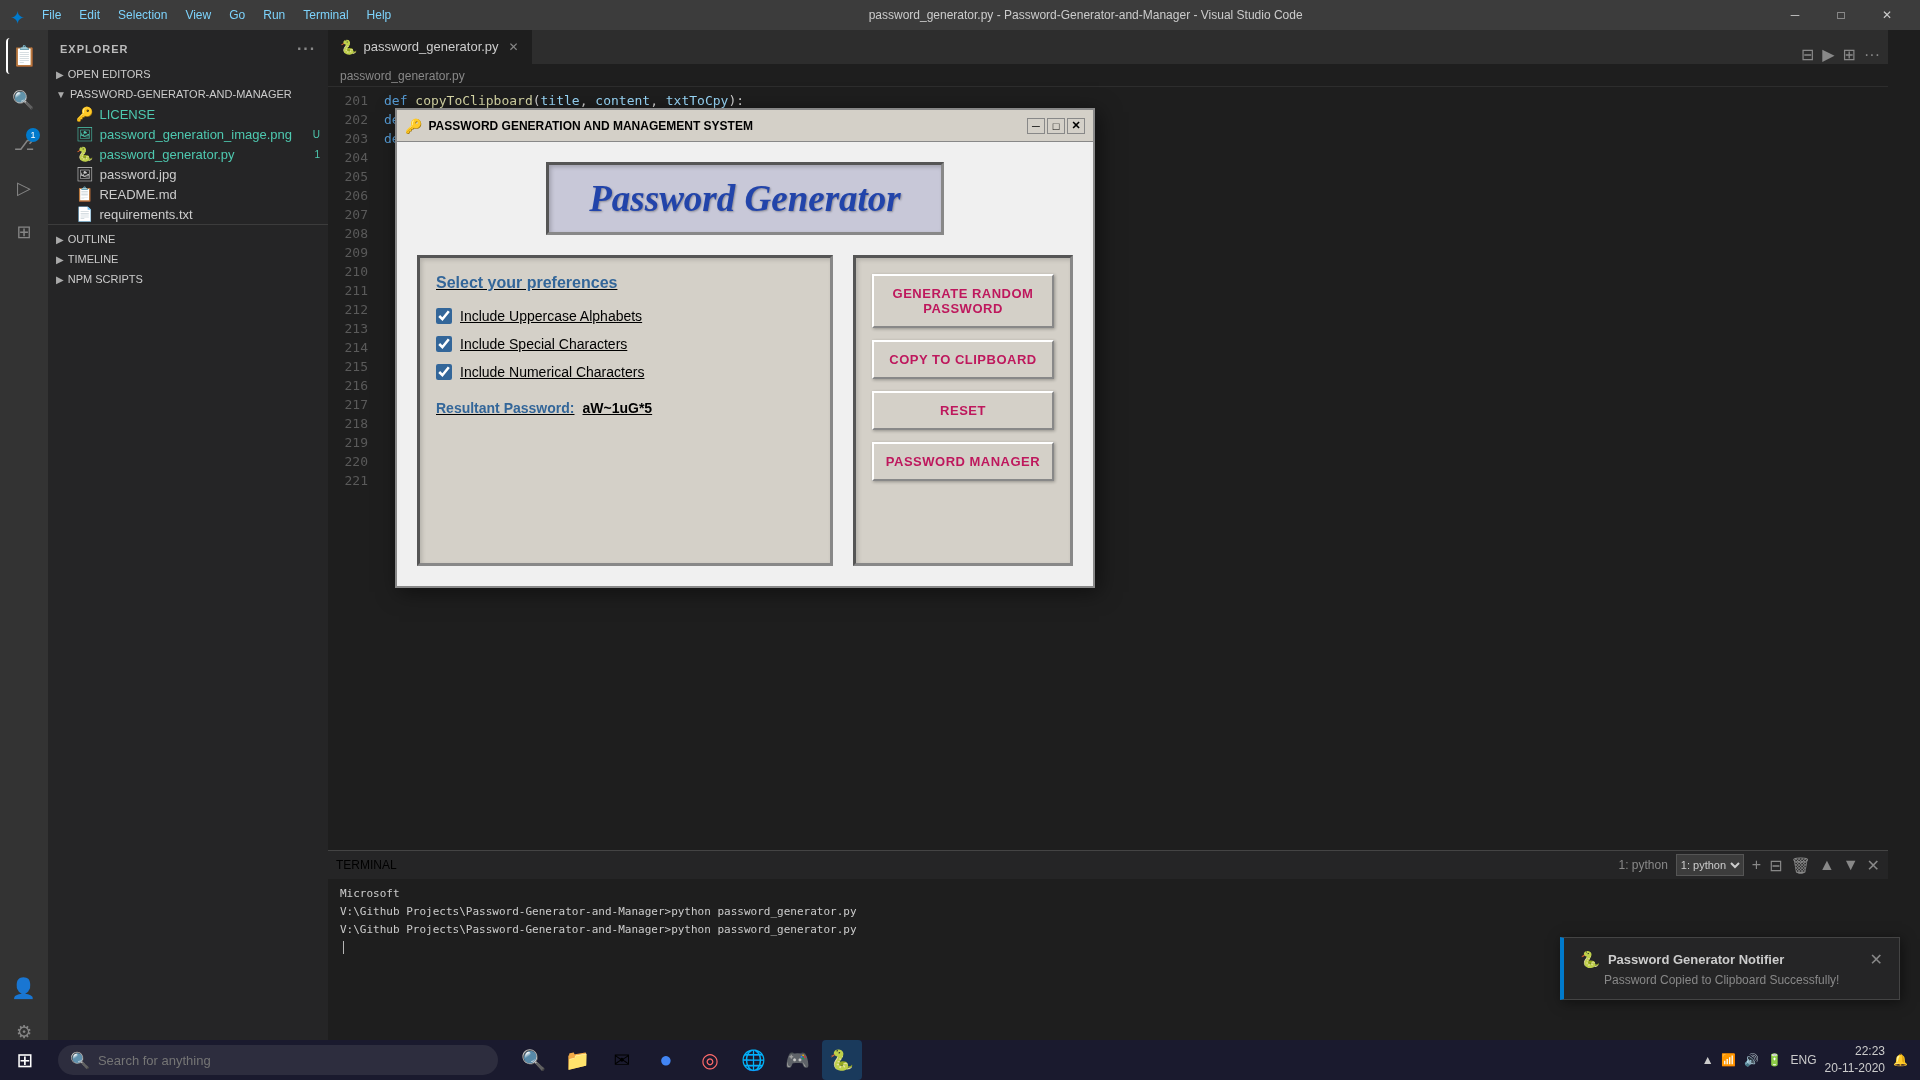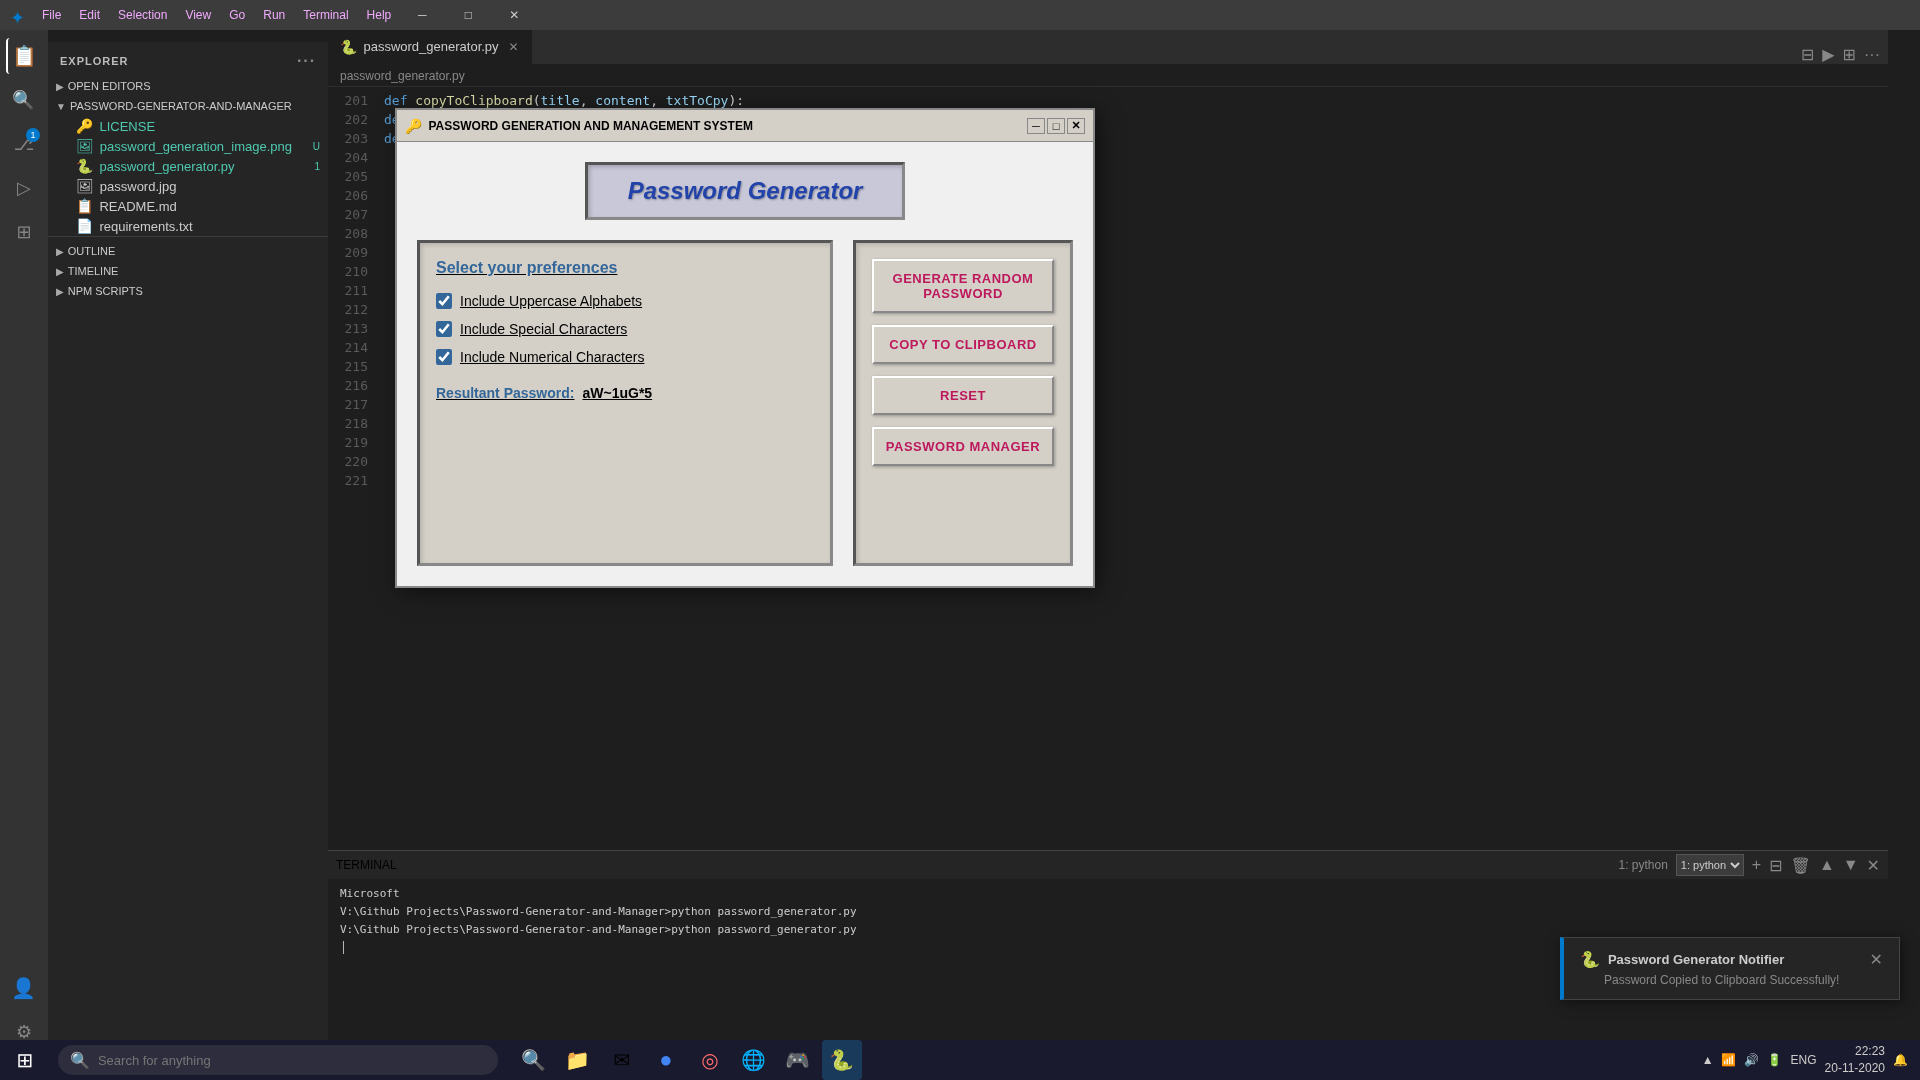--- a/index.html
+++ b/index.html
@@ -37,21 +37,21 @@
       width: 16px; height: 16px;
       background: #007acc;
       border-radius: 2px;
       margin-right: 8px;
       flex-shrink: 0;
     }
     .titlebar-menu {
       display: flex;
       gap: 2px;
       font-size: 12px;
-      color: #f0abfc;
+      color: #7dd3fc;
     }
     .titlebar-menu span {
       padding: 2px 8px;
       cursor: pointer;
     }
     .titlebar-center {
       flex: 1;
       text-align: center;
       font-size: 12px;
       color: #cccccc;
@@ -99,21 +99,21 @@
       border-radius: 8px;
       padding: 0 3px;
       min-width: 14px;
       text-align: center;
       line-height: 14px;
     }
 
     
     .sidebar {
       position: absolute;
-      top: 42px; left: 48px;
+      top: 30px; left: 48px;
       width: 280px;
       height: 1020px;
       background: #252526;
       z-index: 40;
       overflow-y: auto;
     }
     .sidebar-title {
       font-size: 11px;
       color: #bbbbbb;
       padding: 10px 12px 6px 12px;
@@ -375,25 +375,26 @@
     .pg-title-widget {
       background: #c8c8d8;
       border: 3px solid #888;
       border-top-color: #555;
       border-left-color: #555;
       padding: 12px 40px;
       margin-bottom: 20px;
       box-shadow: inset 2px 2px 4px rgba(0,0,0,0.2);
     }
     .pg-title-text {
-      font-size: 24px;
+      font-size: 37px;
       font-weight: bold;
       color: #2244aa;
       font-style: italic;
       text-shadow: 1px 1px 2px rgba(0,0,0,0.3);
+      font-family: Liberation Serif, serif;
     }
 
     
     .modal-columns {
       display: flex;
       gap: 20px;
       width: 100%;
       flex: 1;
     }
 
@@ -516,20 +517,21 @@
   <div class="titlebar-menu">
     <span>File</span>
     <span>Edit</span>
     <span>Selection</span>
     <span>View</span>
     <span>Go</span>
     <span>Run</span>
     <span>Terminal</span>
     <span>Help</span>
   </div>
+  <div class="titlebar-center">password_generator.py - Password-Generator-and-Manager - Visual Studio Code</div>
   <div class="titlebar-controls">
     <div class="titlebar-btn">─</div>
     <div class="titlebar-btn">□</div>
     <div class="titlebar-btn close">✕</div>
   </div>
 </div>
 
 <div class="activity-bar">
   <div class="activity-icon active" style="font-size:20px;">📋</div>
   <div class="activity-icon" style="font-size:18px;">🔍</div>

